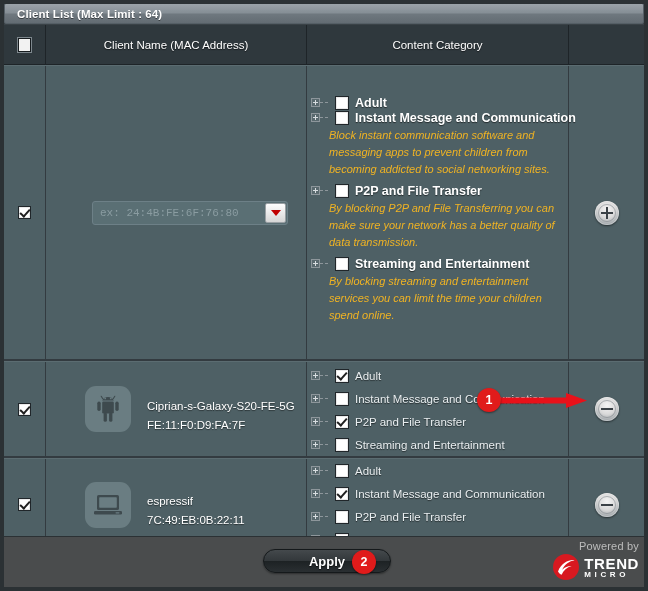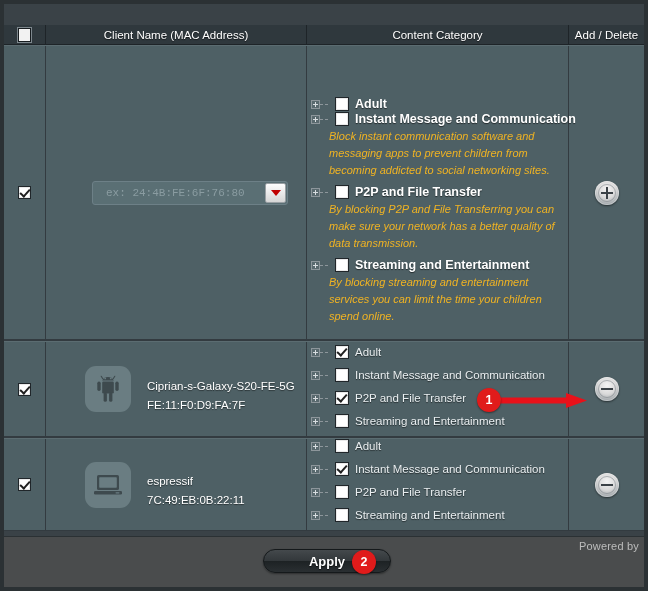--- a/index.html
+++ b/index.html
@@ -37,21 +37,21 @@
   }
 
   
   .table {
     position: absolute;
     left: 4px; top: 25px;
     width: 640px;
   }
   .thead {
     display: flex;
-    height: 20px;
+    height: 40px;
     background: #2f383d;
     border-bottom: 1px solid #1e2428;
     align-items: center;
   }
   .th {
     color: #ffffff;
     font-size: 11.5px;
     text-align: center;
     display: flex;
     align-items: center;
@@ -72,21 +72,21 @@
     border-top: 1px solid #5b6c71;
   }
   .td {
     border-right: 1px solid #333b40;
     display: flex;
     align-items: center;
     justify-content: center;
     position: relative;
   }
   .td.col-addel { border-right: none; }
-  .td.cat-cell { justify-content: flex-start; align-items: flex-end; padding: 8px 0 8px 2px; }
+  .td.cat-cell { justify-content: flex-start; align-items: center; padding: 8px 0 8px 2px; }
   .td.name-cell { justify-content: flex-start; }
 
   
   .cb {
     width: 13px; height: 13px;
     background: #ffffff;
     border: 1px solid #20262a;
     display: inline-block;
     position: relative;
     flex: 0 0 13px;
@@ -179,21 +179,21 @@
     border-radius: 3px;
   }
   .mac-input {
     flex: 1 1 auto;
     background: transparent;
     border: none;
     outline: none;
     color: #8a9ca1;
     font-family: "Liberation Mono", monospace;
     font-size: 11px;
-    padding-left: 13px;
+    padding-left: 7px;
     height: 100%;
   }
   .mac-input::placeholder { color: #8a9ca1; opacity: 1; }
   .mac-drop {
     width: 21px; height: 20px;
     margin-right: 1px;
     background: linear-gradient(to bottom,#fdfdfd,#d6d6d6);
     border: 1px solid #9aa0a4;
     border-radius: 2px;
     display: flex;
@@ -319,30 +319,32 @@
     border: 4px solid #2b3134;
     pointer-events: none;
     z-index: 50;
   }
 </style>
 </head>
 <body>
 
 <div id="app">
 
+  <div class="titlebar">
+    <span class="titlebar-text">Client List (Max Limit : 64)</span>
+  </div>
 
   <div class="table">
 
     <div class="thead">
       <div class="th col-sel">
         <span class="cb cb-head"></span>
       </div>
       <div class="th col-name">Client Name (MAC Address)</div>
       <div class="th col-cat">Content Category</div>
-      <div class="th col-addel">Add / Delete</div>
     </div>
 
     <div class="trow" style="height:296px;">
       <div class="td col-sel">
         <span class="cb checked"></span>
       </div>
 
       <div class="td col-name name-cell">
         <div class="mac-wrap">
           <input class="mac-input" type="text" placeholder="ex: 24:4B:FE:6F:76:80" style="">
@@ -548,20 +550,32 @@
       </div>
     </div>
 
   </div>
 
   <div class="footer">
     <div class="apply-btn">Apply</div>
 
     <div class="tm-logo">
       <div class="tm-powered">Powered by</div>
+      <div class="tm-row">
+        <span class="tm-mark">
+          <svg width="28" height="28" viewBox="0 0 28 28" aria-hidden="true">
+            <circle cx="14" cy="14" r="13" fill="#d71920"></circle>
+            <path d="M6 18.5c3.6-9 11.5-12.2 16.6-11.2-5.3.8-9.8 4.2-12.4 9.4 2.9-2.6 6.4-3.9 9.4-3.6-4.6 1.3-8.2 4.6-10 8.6-1.6-.6-2.8-1.7-3.6-3.2z" fill="#ffffff"></path>
+          </svg>
+        </span>
+        <span class="tm-name">
+          <div class="tm-trend">TREND</div>
+          <div class="tm-micro">MICRO</div>
+        </span>
+      </div>
     </div>
   </div>
 
   <svg class="arrow-1" viewBox="0 0 93 15">
     <path d="M0 4.4 H72 V0 L93 7.5 L72 15 V10.6 H0 Z" fill="#e8111a"></path>
   </svg>
   <div class="badge" id="badge-1">1</div>
   <div class="badge" id="badge-2">2</div>
 
   <div class="outer-border"></div>

